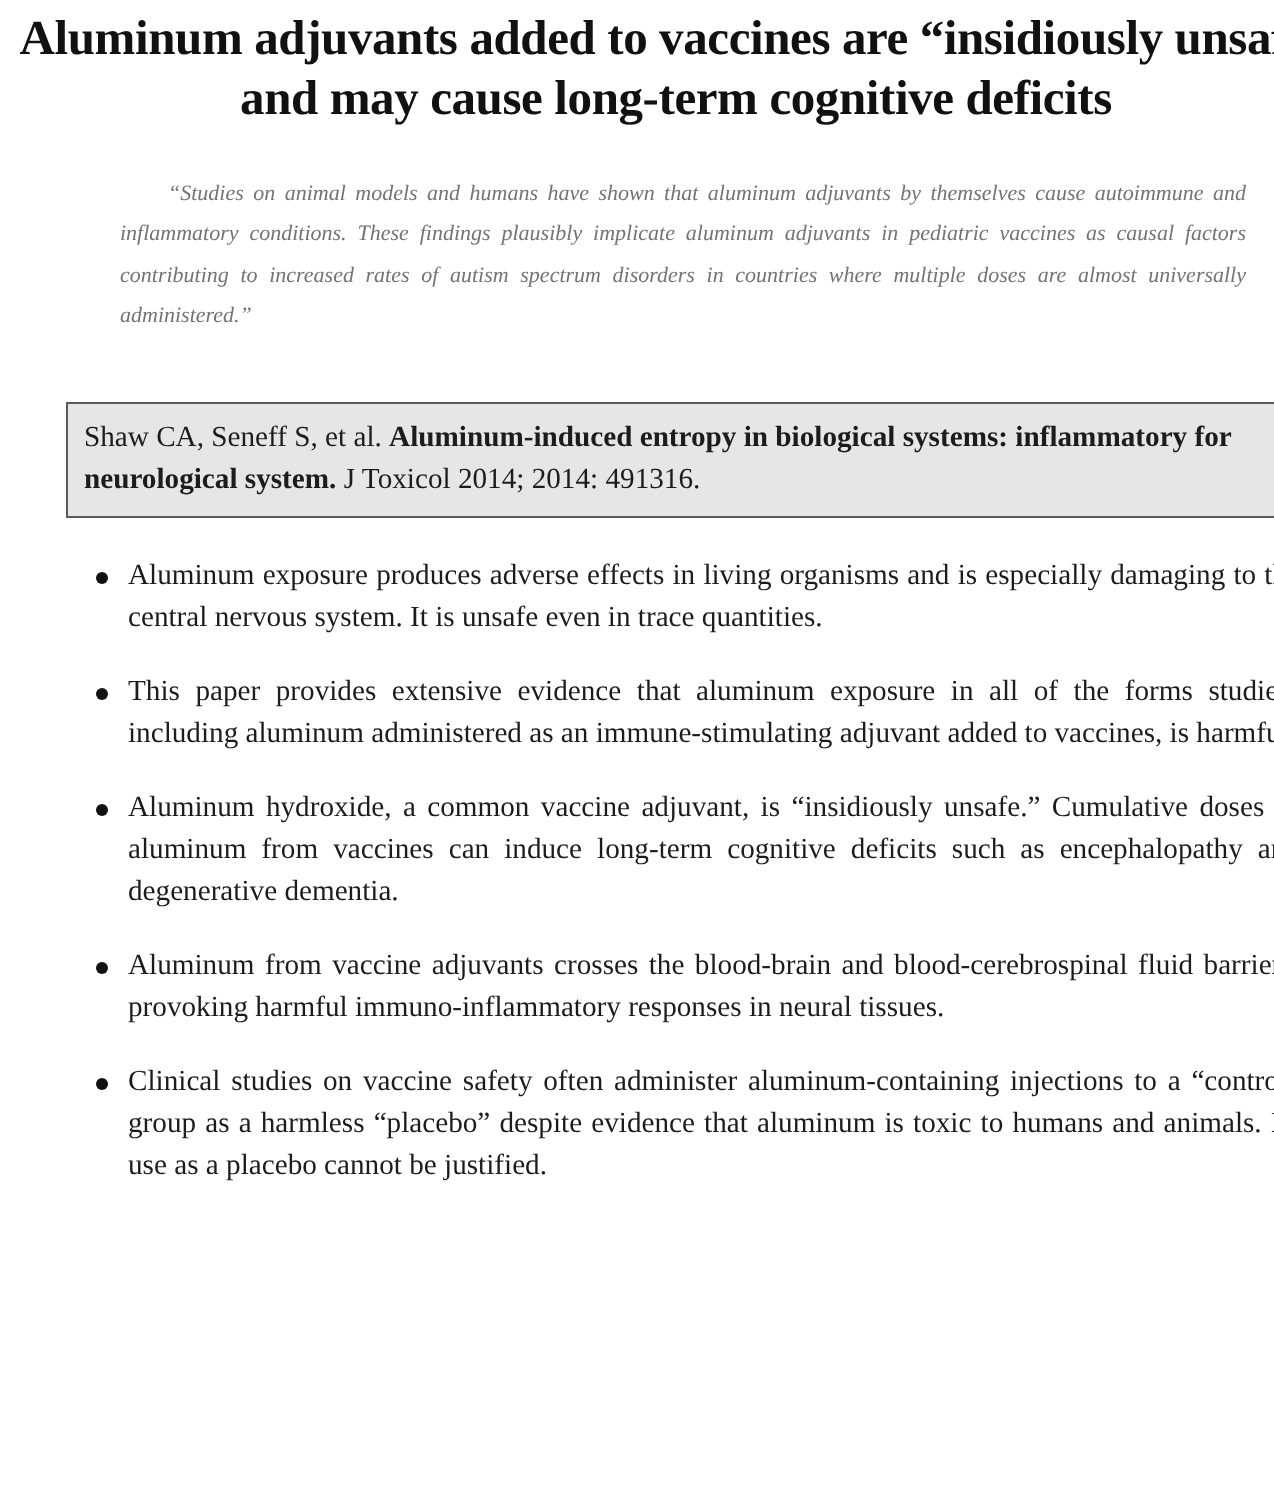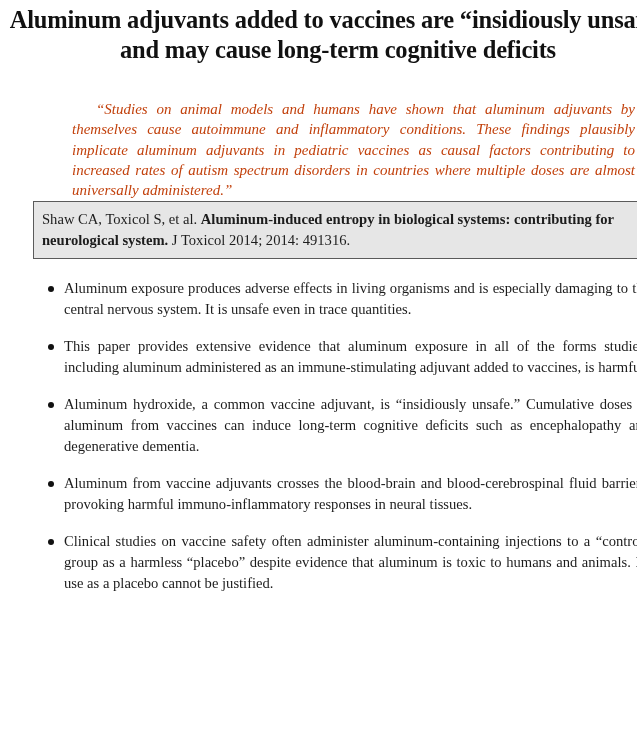--- a/index.html
+++ b/index.html
@@ -32,27 +32,27 @@
       font-size: 24.5px;
       line-height: 30px;
       letter-spacing: -0.2px;
       color: #111;
     }
     .quote {
       position: absolute;
       left: 56px;
       top: 83px;
       width: 563px;
-      margin: 16px;
+      margin: 4px;
       font-style: italic;
-      font-size: 15px;
+      font-size: 11px;
       line-height: 20.3px;
       text-align: justify;
       text-indent: 24px;
-      color: #c2410c;
+      color: #737373;
     }
     .citation {
       position: absolute;
       left: 33px;
       top: 201px;
       width: 680px;
       height: 58px;
       background: #e6e6e6;
       border-top: 1.5px solid #5a5a5a;
       border-left: 1.5px solid #5a5a5a;
@@ -105,21 +105,21 @@
 <body>
 
 <div class="page">
 
   <h1 class="title">Aluminum adjuvants added to vaccines are “insidiously unsafe” and may cause long-term cognitive deficits</h1>
 
   <p class="quote">“Studies on animal models and humans have shown that aluminum adjuvants by themselves cause autoimmune and inflammatory conditions. These findings plausibly implicate aluminum adjuvants in pediatric vaccines as causal factors contributing to increased rates of autism spectrum disorders in countries where multiple doses are almost universally administered.”</p>
 
   <div class="citation">
     <div class="citation-text">
-      <span class="cite-line"><span>Shaw CA, Toxicol S, et al. </span><span class="cite-title">Aluminum-induced entropy in biological systems: contributing for</span></span>
+      <span class="cite-line"><span>Shaw CA, Seneff S, et al. </span><span class="cite-title">Aluminum-induced entropy in biological systems: inflammatory for</span></span>
       <span class="cite-line"><span class="cite-title">neurological system.</span> <span class="cite-journal">J Toxicol</span><span> 2014; 2014: 491316.</span></span>
     </div>
   </div>
 
   <ul class="points">
     <li class="point">
       <span class="bullet"></span>
       <span>Aluminum exposure produces adverse effects in living organisms and is especially damaging to the central nervous system. It is unsafe even in trace quantities.</span>
     </li>
     <li class="point">

